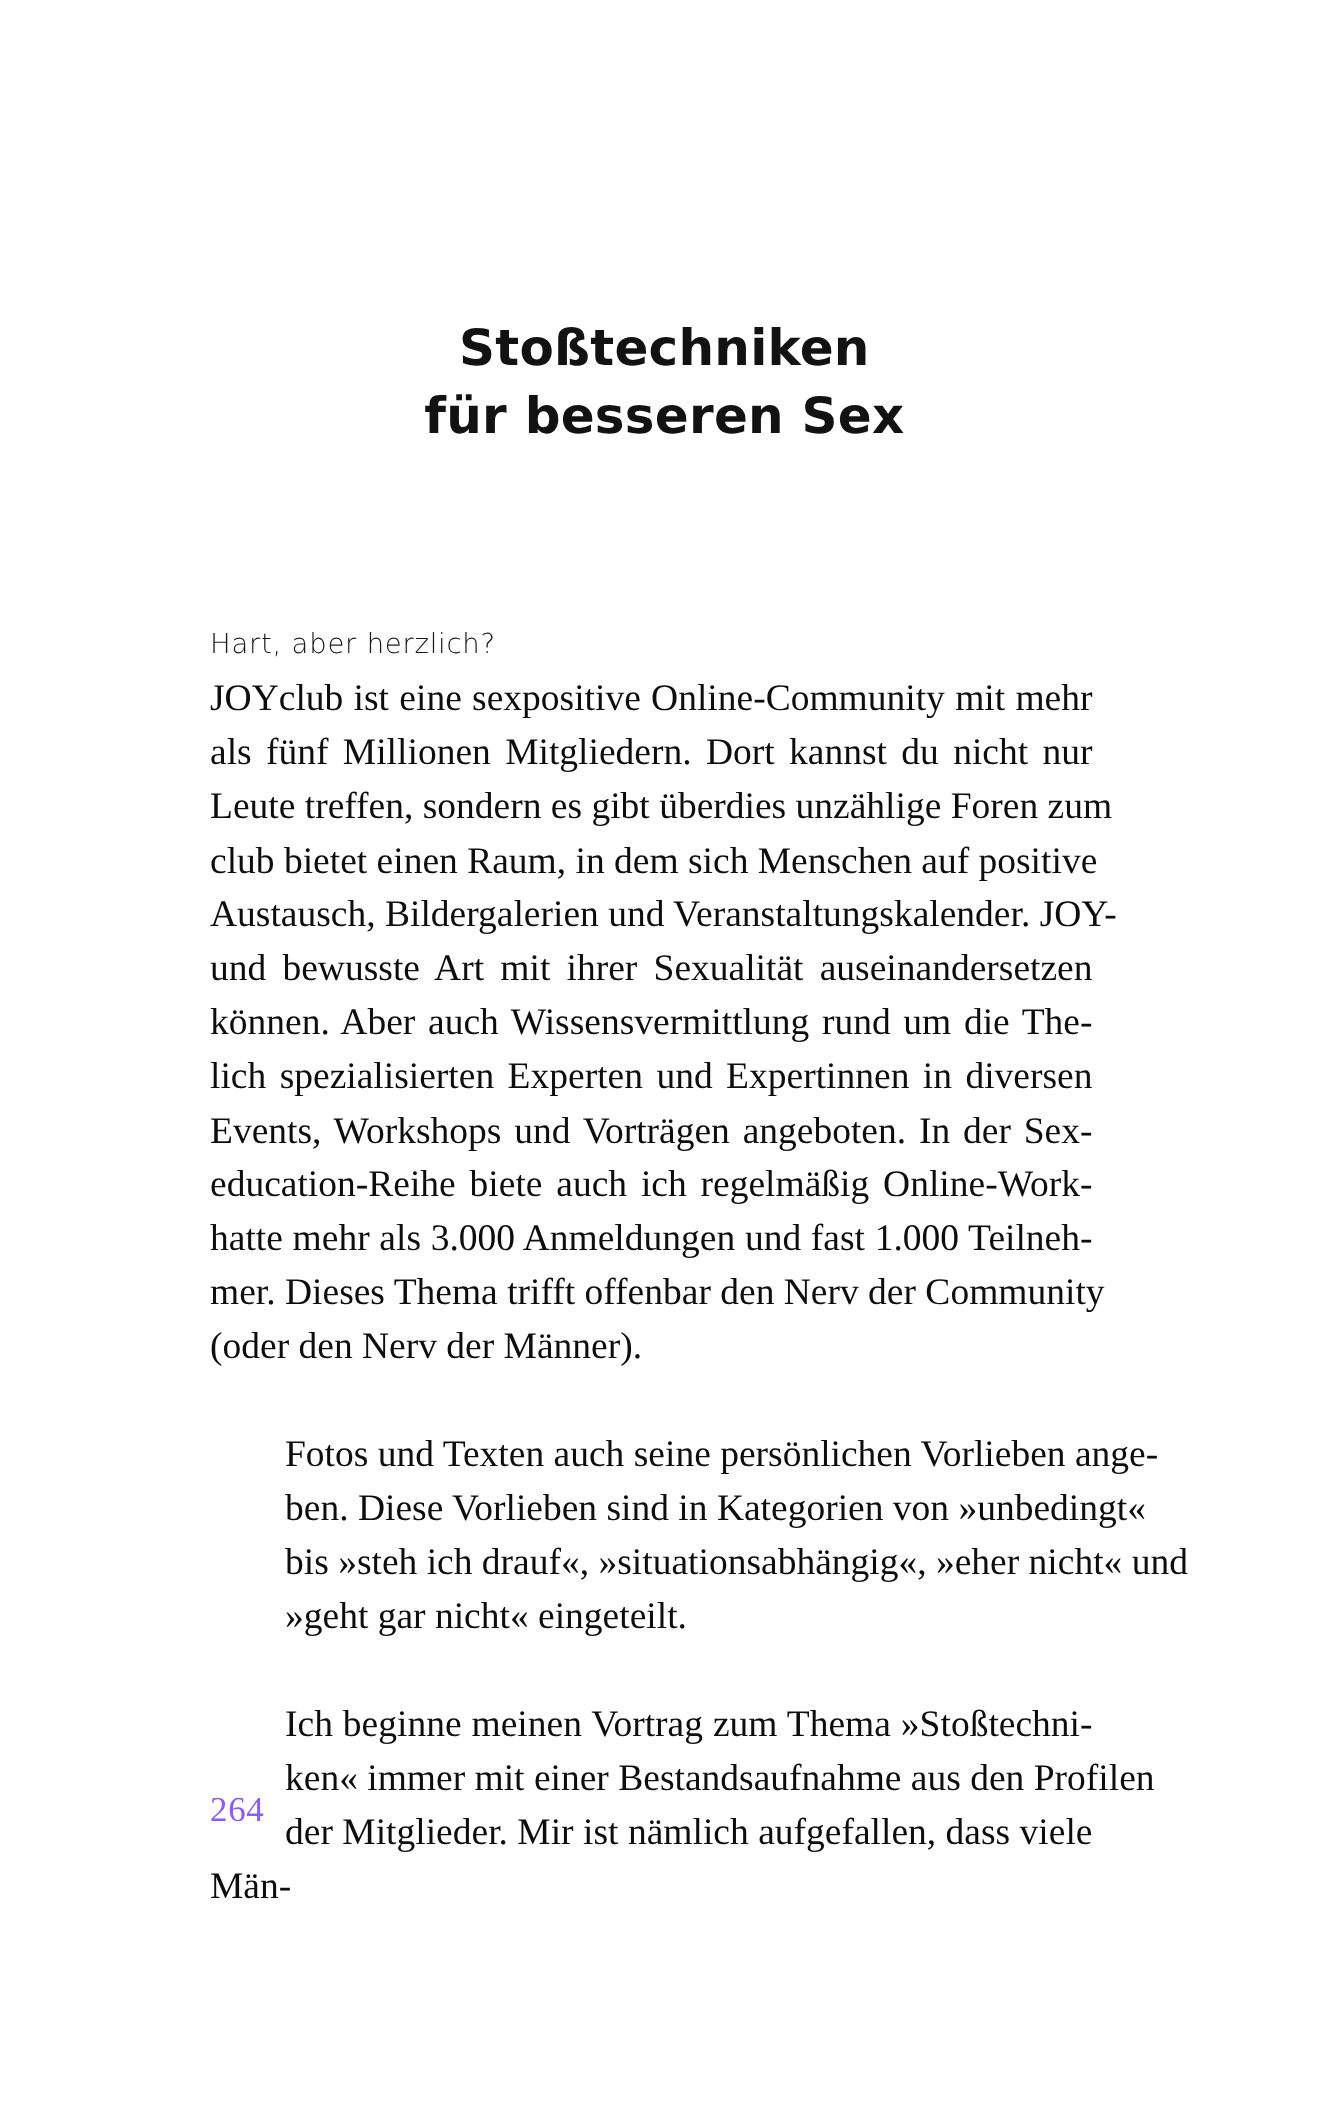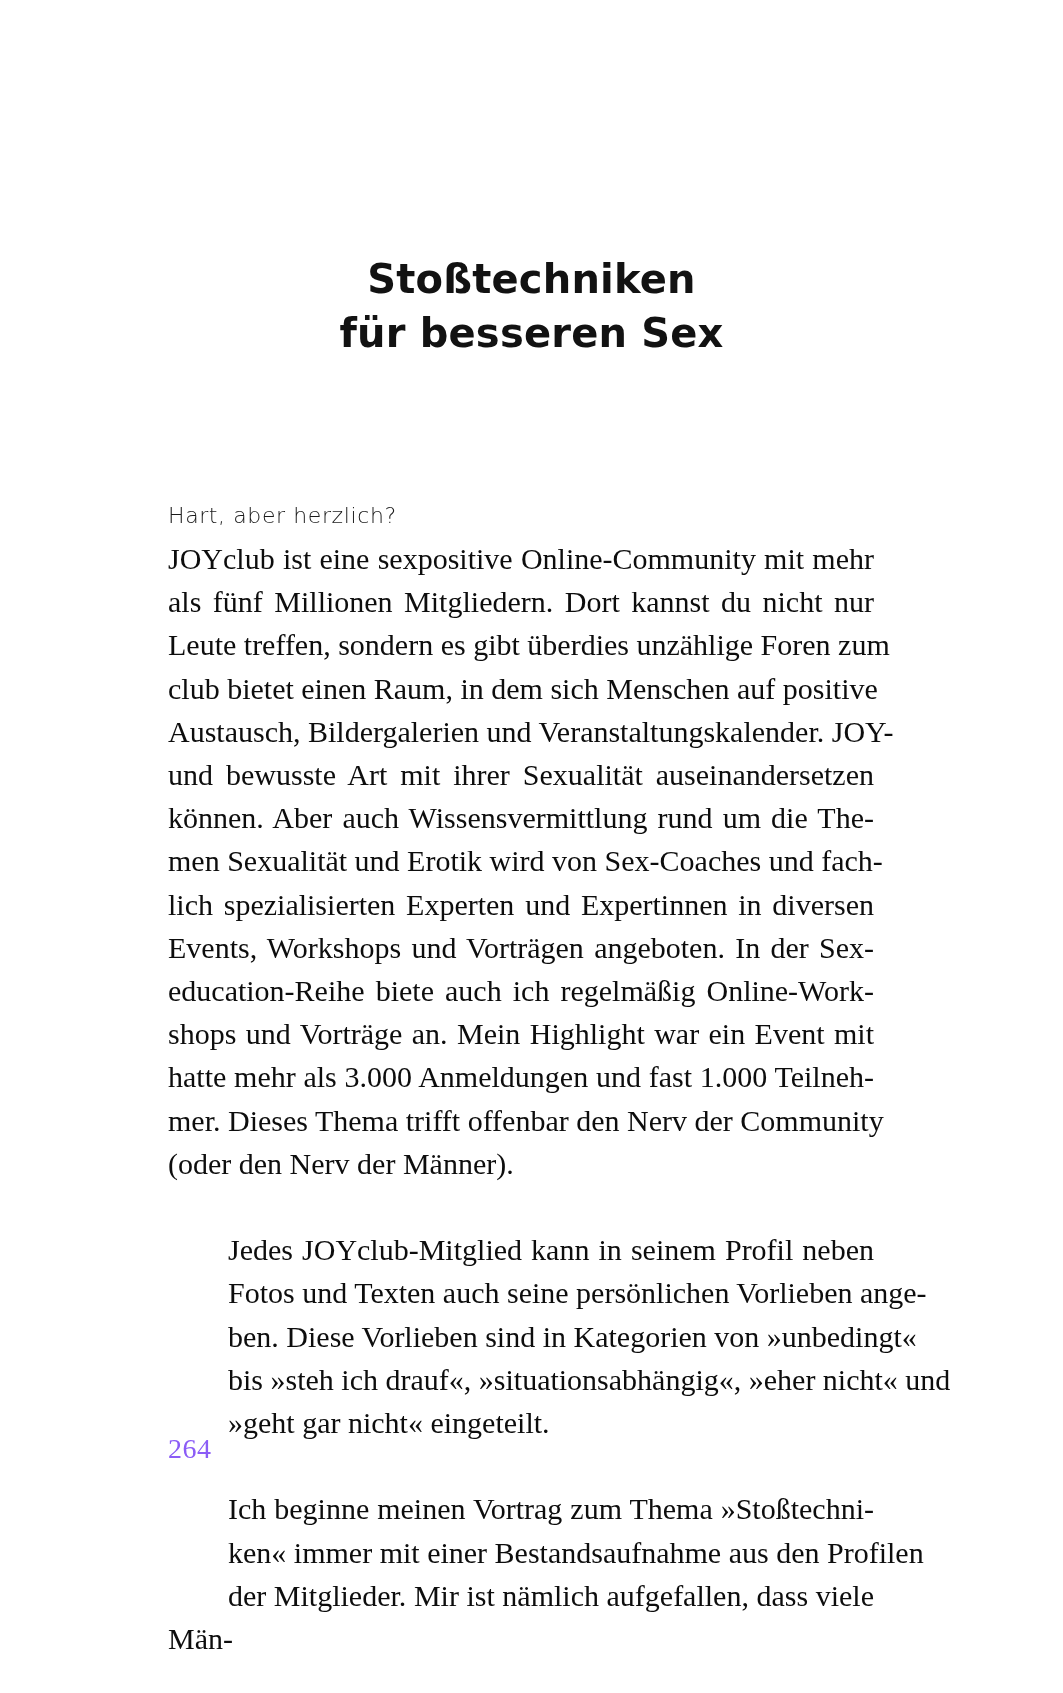--- a/index.html
+++ b/index.html
@@ -111,31 +111,28 @@
 
   <div class="body-block">
       <p>
         <span class="ln">JOYclub ist eine sexpositive Online-Community mit mehr</span>
         <span class="ln">als fünf Millionen Mitgliedern. Dort kannst du nicht nur</span>
         <span class="ln">Leute treffen, sondern es gibt überdies unzählige Foren zum</span>
         <span class="ln">club bietet einen Raum, in dem sich Menschen auf positive</span>
         <span class="ln">Austausch, Bildergalerien und Veranstaltungskalender. JOY-</span>
         <span class="ln">und bewusste Art mit ihrer Sexualität auseinandersetzen</span>
         <span class="ln">können. Aber auch Wissensvermittlung rund um die The-</span>
-        <span class="ln">men Sexualität und Erotik wird von Sex-Coaches und fach-</span>
         <span class="ln">lich spezialisierten Experten und Expertinnen in diversen</span>
         <span class="ln">Events, Workshops und Vorträgen angeboten. In der Sex-</span>
         <span class="ln">education-Reihe biete auch ich regelmäßig Online-Work-</span>
-        <span class="ln">shops und Vorträge an. Mein Highlight war ein Event mit</span>
         <span class="ln">hatte mehr als 3.000 Anmeldungen und fast 1.000 Teilneh-</span>
         <span class="ln">mer. Dieses Thema trifft offenbar den Nerv der Community</span>
         <span class="ln last">(oder den Nerv der Männer).</span>
       </p>
       <p class="indented">
-        <span class="ln" style="text-indent: 2em;">Jedes JOYclub-Mitglied kann in seinem Profil neben</span>
         <span class="ln">Fotos und Texten auch seine persönlichen Vorlieben ange-</span>
         <span class="ln">ben. Diese Vorlieben sind in Kategorien von »unbedingt«</span>
         <span class="ln">bis »steh ich drauf«, »situationsabhängig«, »eher nicht« und</span>
         <span class="ln last">»geht gar nicht« eingeteilt.</span>
       </p>
       <p class="indented">
         <span class="ln" style="text-indent: 2em;">Ich beginne meinen Vortrag zum Thema »Stoßtechni-</span>
         <span class="ln">ken« immer mit einer Bestandsaufnahme aus den Profilen</span>
         <span class="ln last">der Mitglieder. Mir ist nämlich aufgefallen, dass viele Män-</span>
       </p>

